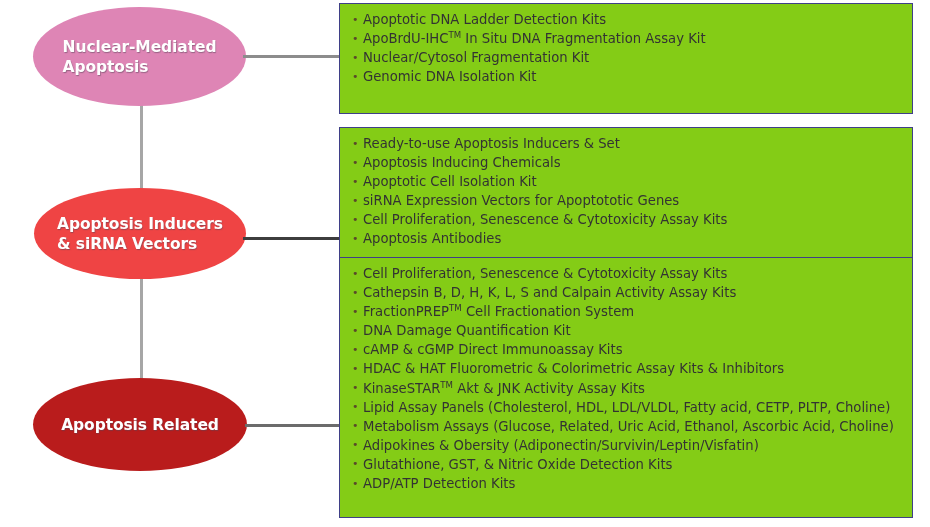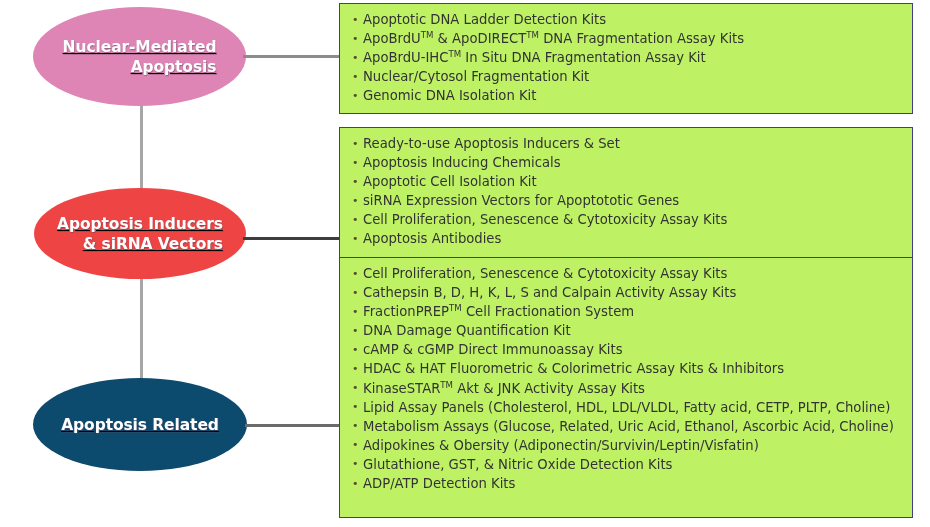--- a/index.html
+++ b/index.html
@@ -34,40 +34,39 @@
     height: 3px;
   }
 
   
   .node {
     position: absolute;
     border-radius: 50%;
     display: flex;
     align-items: center;
     justify-content: center;
-    text-align: right;
+    text-align: left;
     box-sizing: border-box;
-    text-decoration: underline;
   }
   .node-label {
     color: #ffffff;
     font-weight: bold;
     font-size: 15.5px;
     line-height: 20px;
     letter-spacing: -0.1px;
     text-shadow: 0.6px 0.6px 1.1px rgba(90,70,90,0.55);
     padding: 0 14px;
     white-space: pre-line;
   }
 
   
   .listbox {
     position: absolute;
     box-sizing: border-box;
-    background: #bef264;
+    background: #84cc16;
     border: 1.6px solid #3f3f87;
     padding: 6px 10px 6px 12px;
   }
   .listbox ul {
     margin: 0;
     padding: 0;
     list-style: none;
   }
   .listbox li {
     font-size: 13.2px;
@@ -103,34 +102,33 @@
   <div class="node" style="left:33px; top:7px; width:213px; height:99px; background:#de85b5;">
     <span class="node-label">Nuclear-Mediated
 Apoptosis</span>
   </div>
 
   <div class="node" style="left:34px; top:188px; width:212px; height:91px; background:#ef4444;">
     <span class="node-label">Apoptosis Inducers
 &amp; siRNA Vectors</span>
   </div>
 
-  <div class="node" style="left:33px; top:378px; width:214px; height:93px; background:#0c4a6e;">
+  <div class="node" style="left:33px; top:378px; width:214px; height:93px; background:#b91c1c;">
     <span class="node-label">Apoptosis Related</span>
   </div>
 
   <div class="connector-h" style="left:243px; top:55px; width:96px; background:#8c8c8c;"></div>
 
   <div class="connector-h" style="left:243px; top:237px; width:96px; background:#3d3d3d;"></div>
 
   <div class="connector-h" style="left:245px; top:424px; width:94px; background:#6b6b6b;"></div>
 
   <div class="listbox" style="left:339px; top:3px; width:574px; height:111px;">
     <ul>
         <li>Apoptotic DNA Ladder Detection Kits</li>
-        <li>ApoBrdU<sup>TM</sup> &amp; ApoDIRECT<sup>TM</sup> DNA Fragmentation Assay Kits</li>
         <li>ApoBrdU-IHC<sup>TM</sup> In Situ DNA Fragmentation Assay Kit</li>
         <li>Nuclear/Cytosol Fragmentation Kit</li>
         <li>Genomic DNA Isolation Kit</li>
       </ul>
   </div>
 
   <div class="listbox" style="left:339px; top:127px; width:574px; height:136px;">
     <ul>
         <li>Ready-to-use Apoptosis Inducers &amp; Set</li>
         <li>Apoptosis Inducing Chemicals</li>

